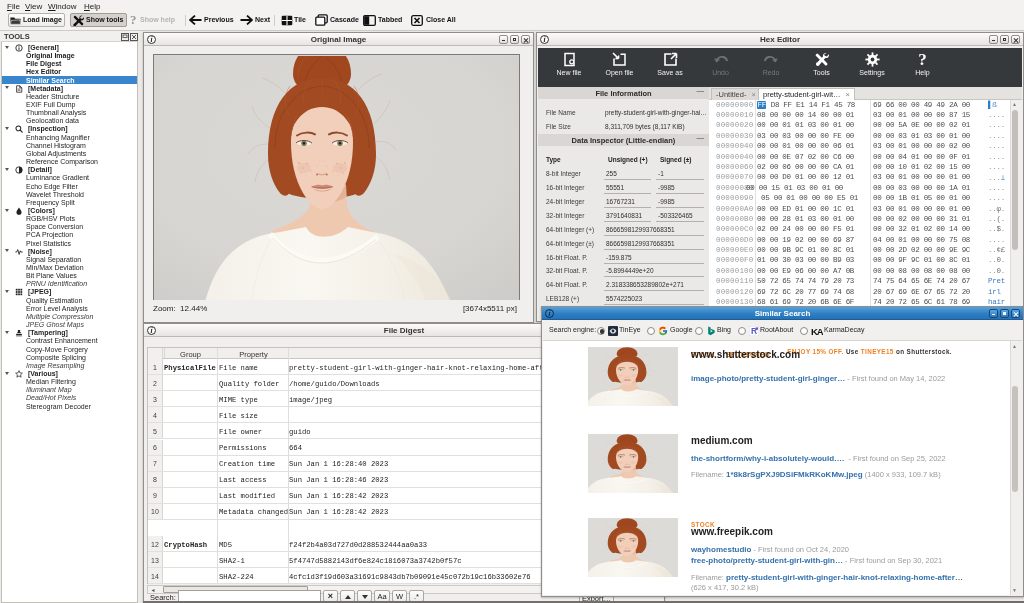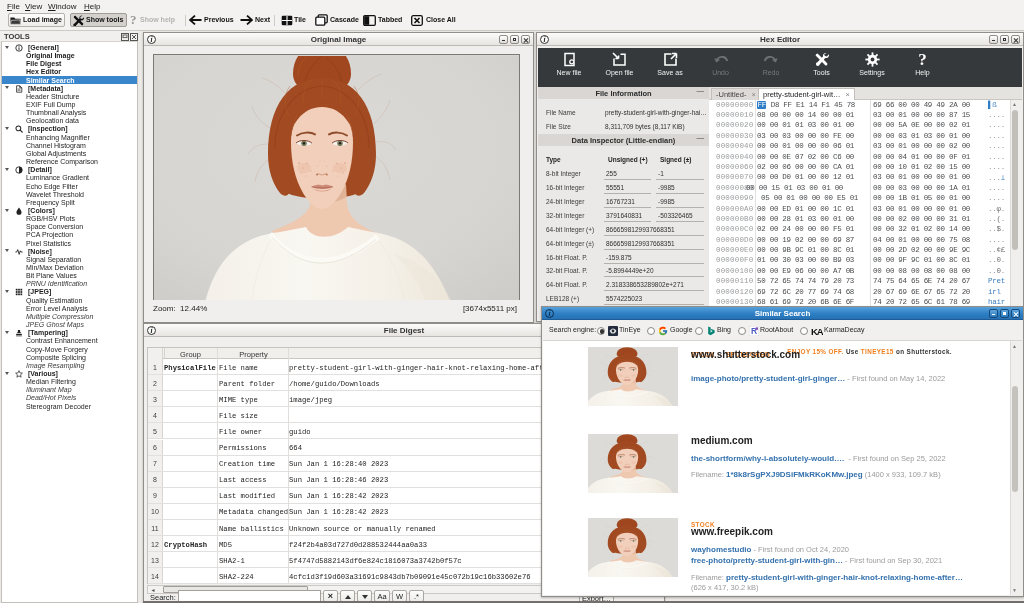--- a/index.html
+++ b/index.html
@@ -539,21 +539,21 @@
           </span>
           <span class="dgroup dcell">PhysicalFile</span>
           <span class="dprop dcell">File name</span>
           <span class="dval dcell">pretty-student-girl-with-ginger-hair-knot-relaxing-home-after-lectures-in-university</span>
         </div>
         <div class="drow" style="top:27.1px;height:16.1px">
           <span class="dnum">
             <span style="position:absolute;left:0;right:0;top:4.5px">2</span>
           </span>
           <span class="dgroup dcell"></span>
-          <span class="dprop dcell">Parent folder</span>
+          <span class="dprop dcell">Quality folder</span>
           <span class="dval dcell">/home/guido/Downloads</span>
         </div>
         <div class="drow" style="top:43.2px;height:16.1px">
           <span class="dnum">
             <span style="position:absolute;left:0;right:0;top:4.5px">3</span>
           </span>
           <span class="dgroup dcell"></span>
           <span class="dprop dcell">MIME type</span>
           <span class="dval dcell">image/jpeg</span>
         </div>
@@ -604,28 +604,20 @@
           <span class="dprop dcell">Last modified</span>
           <span class="dval dcell">Sun Jan 1 16:28:42 2023</span>
         </div>
         <div class="drow" style="top:155.9px;height:16.1px">
           <span class="dnum">
             <span style="position:absolute;left:0;right:0;top:4.5px">10</span>
           </span>
           <span class="dgroup dcell"></span>
           <span class="dprop dcell">Metadata changed</span>
           <span class="dval dcell">Sun Jan 1 16:28:42 2023</span>
-        </div>
-        <div class="drow" style="top:172.0px;height:16.1px">
-          <span class="dnum">
-            <span style="position:absolute;left:0;right:0;top:4.5px">11</span>
-          </span>
-          <span class="dgroup dcell"></span>
-          <span class="dprop dcell">Name ballistics</span>
-          <span class="dval dcell">Unknown source or manually renamed</span>
         </div>
         <div class="drow" style="top:188.1px;height:16.1px">
           <span class="dnum">
             <span style="position:absolute;left:0;right:0;top:4.5px">12</span>
           </span>
           <span class="dgroup dcell">CryptoHash</span>
           <span class="dprop dcell">MD5</span>
           <span class="dval dcell">f24f2b4a03d727d0d288532444aa0a33</span>
         </div>
         <div class="drow" style="top:204.2px;height:16.1px">

